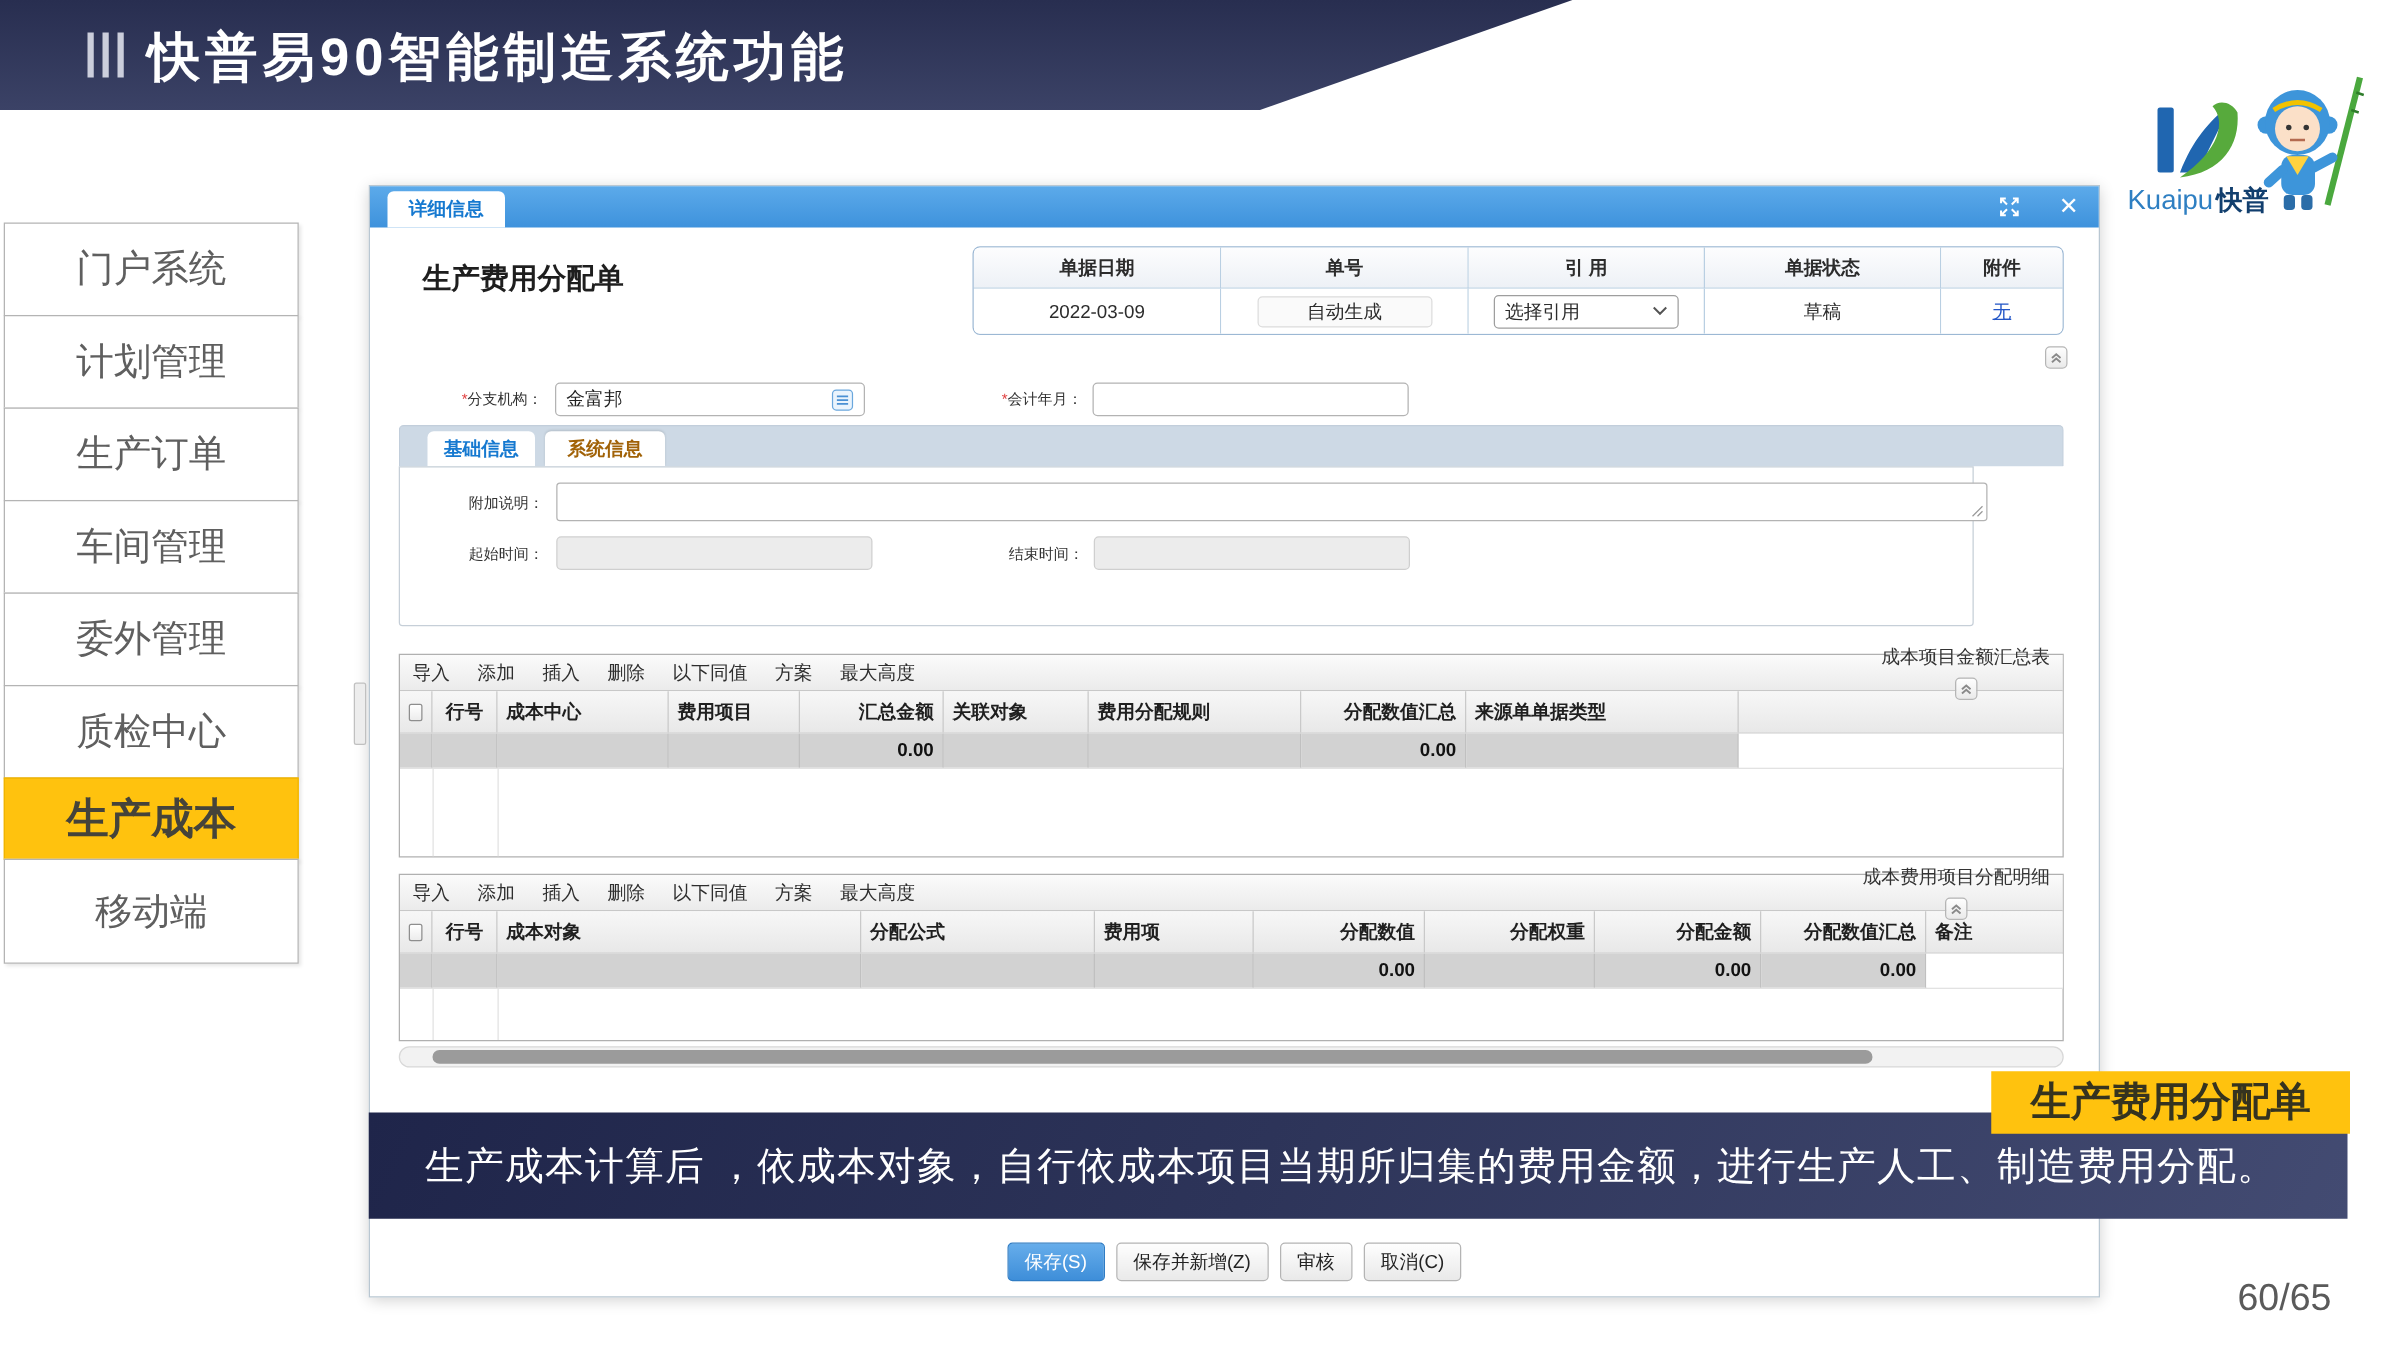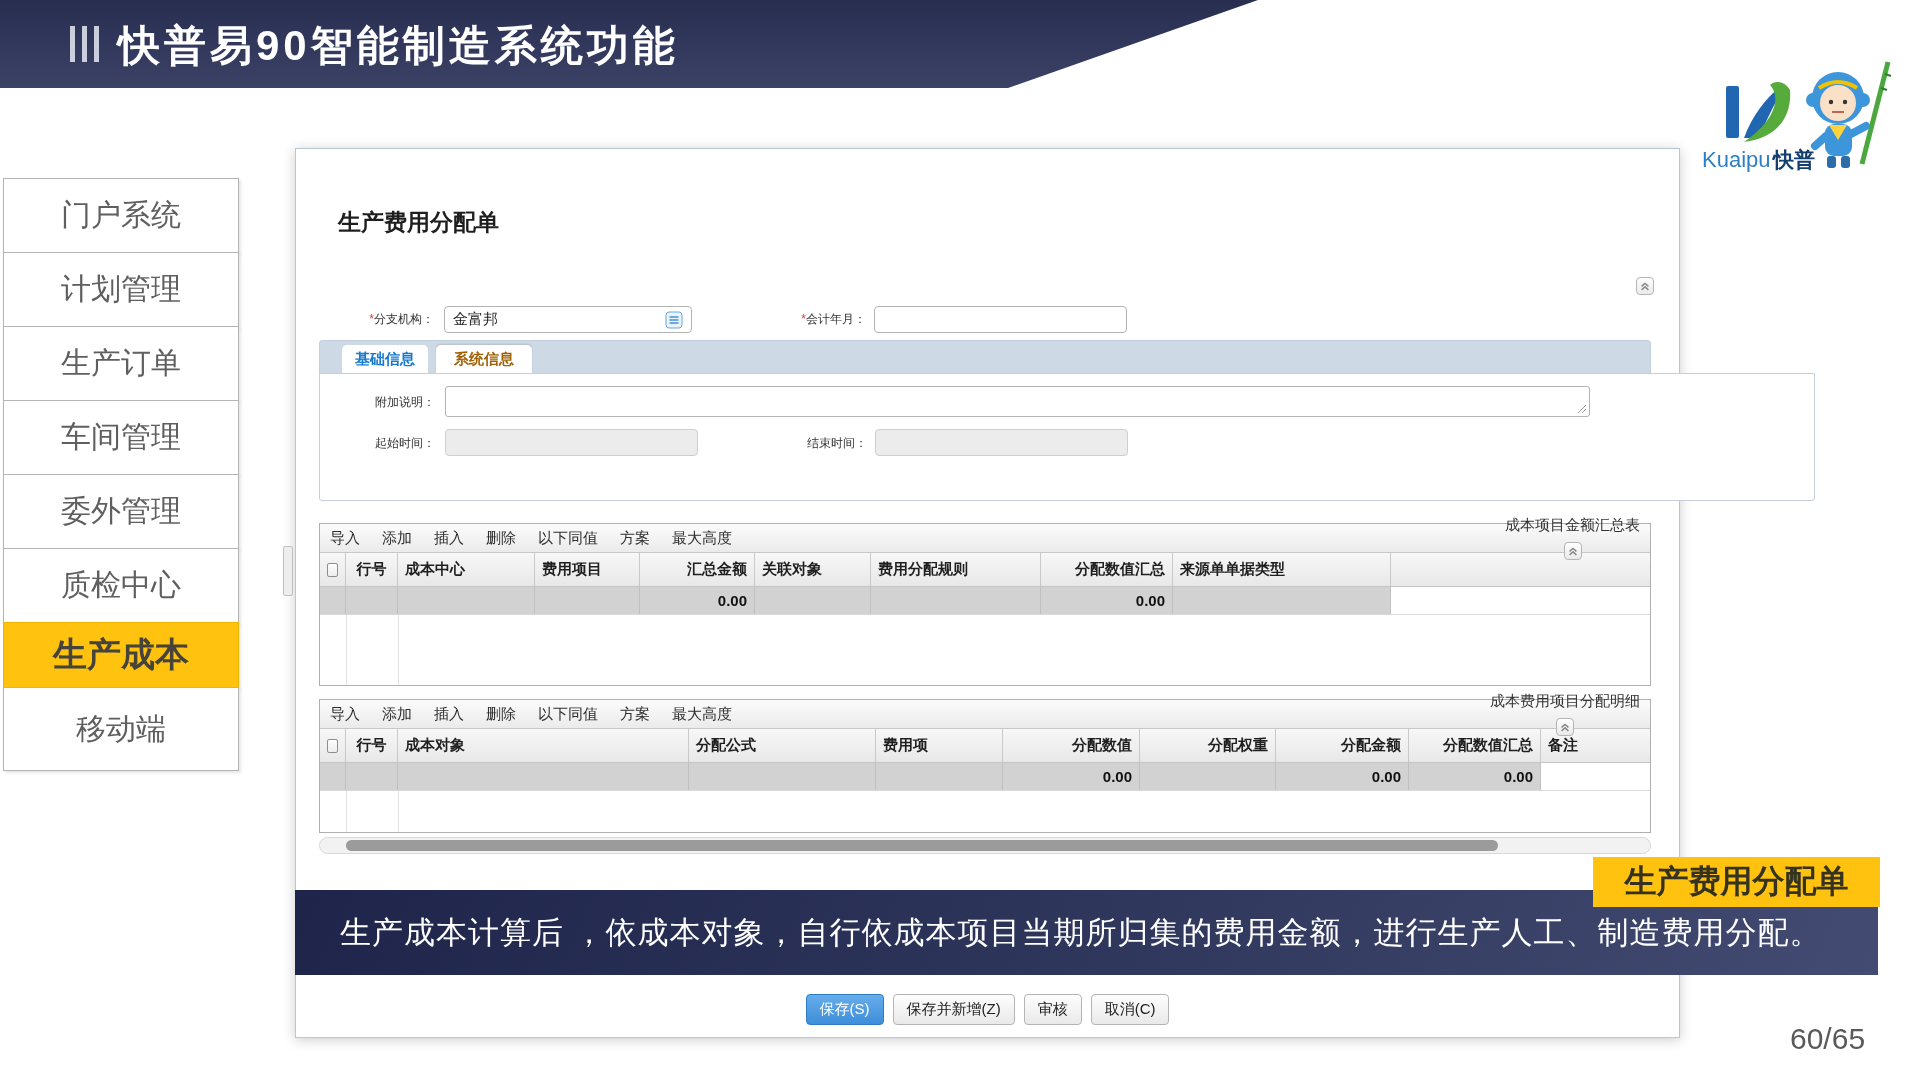--- a/index.html
+++ b/index.html
@@ -71,21 +71,21 @@
   .inputbox.disabled{background:#ececec;border-color:#cfcfcf;}
   .inputbox .grow{flex:1;}
 
   
   .tabstrip{position:absolute;left:23px;top:191px;width:1332px;height:33px;box-sizing:border-box;
             background:#cdd9e5;border:1px solid #c2cedb;border-bottom:none;border-radius:4px 4px 0 0;}
   .itab{position:absolute;bottom:0;height:28px;background:#fff;border-radius:5px 5px 0 0;
         display:flex;align-items:center;justify-content:center;font-size:15px;font-weight:700;cursor:pointer;}
   .itab.t1{left:22px;width:86px;color:#1679d0;}
   .itab.t2{left:116px;width:96px;color:#a16207;box-shadow:0 -1px 2px rgba(0,0,0,.12);}
-  .infopanel{position:absolute;left:23px;top:224px;width:1496px;height:128px;box-sizing:border-box;
+  .infopanel{position:absolute;left:23px;top:224px;width:1260px;height:128px;box-sizing:border-box;
              background:#fff;border:1px solid #c6cfd8;border-radius:0 0 3px 3px;}
   .textarea{position:absolute;left:125px;top:12px;width:1145px;height:31px;box-sizing:border-box;
             border:1px solid #b3b3b3;border-radius:3px;background:#fff;}
   .resize-grip{position:absolute;right:2px;bottom:2px;}
 
   
   .grid{position:absolute;left:23px;width:1332px;box-sizing:border-box;border:1px solid #b0b0b0;background:#fff;}
   .g1{top:374px;height:163px;}
   .g2{top:550px;height:134px;}
   .gtoolbar{height:29px;box-sizing:border-box;background:linear-gradient(180deg,#fbfbfb,#ebebeb);
@@ -200,23 +200,62 @@
       </div>
     <div class="side-item active">
         <span>生产成本</span>
       </div>
     <div class="side-item mobile">
         <span>移动端</span>
       </div>
   </nav>
 
   <section class="dialog">
+    <div class="titlebar">
+      <div class="dlg-tab">详细信息</div>
+      <div class="win-icons">
+        <div class="wicon">
+          <svg viewBox="0 0 20 20" width="19" height="19">
+              <g stroke="#fff" stroke-width="1.7" fill="none">
+            <path d="M8 8 L3 3 M3 7 V3 H7"></path>
+                <path d="M12 8 L17 3 M13 3 H17 V7"></path>
+            <path d="M12 12 L17 17 M17 13 V17 H13"></path>
+                <path d="M8 12 L3 17 M7 17 H3 V13"></path>
+              </g>
+            </svg>
+        </div>
+        <div class="wicon">✕</div>
+      </div>
+    </div>
 
     <div class="form-title">生产费用分配单</div>
 
+    <div class="doc-table">
+      <div class="doc-th">单据日期</div>
+      <div class="doc-th">单号</div>
+      <div class="doc-th">引 用</div>
+      <div class="doc-th">单据状态</div>
+      <div class="doc-th">附件</div>
+      <div class="doc-td">2022-03-09</div>
+      <div class="doc-td">
+          <span class="auto-box">自动生成</span>
+        </div>
+      <div class="doc-td">
+        <span class="ref-select">
+          <span>选择引用</span>
+          <svg viewBox="0 0 12 8" width="12" height="8">
+              <path d="M1 1 L6 6 L11 1" fill="none" stroke="#555" stroke-width="1.6"></path>
+            </svg>
+        </span>
+      </div>
+      <div class="doc-td">草稿</div>
+      <div class="doc-td">
+          <span class="attach-link">无</span>
+        </div>
+    </div>
     <div class="collapse-mini cm-abs">
       <svg viewBox="0 0 14 14" width="12" height="12">
           <g fill="none" stroke="#8a8a8a" stroke-width="1.8">
             <path d="M3 7.5 L7 4 L11 7.5"></path>
             <path d="M3 11.5 L7 8 L11 11.5"></path>
           </g>
         </svg>
     </div>
 
     <div class="lbl" style="left:50px;top:162px;width:88px;"><span class="req">*</span><span>分支机构：</span></div>

